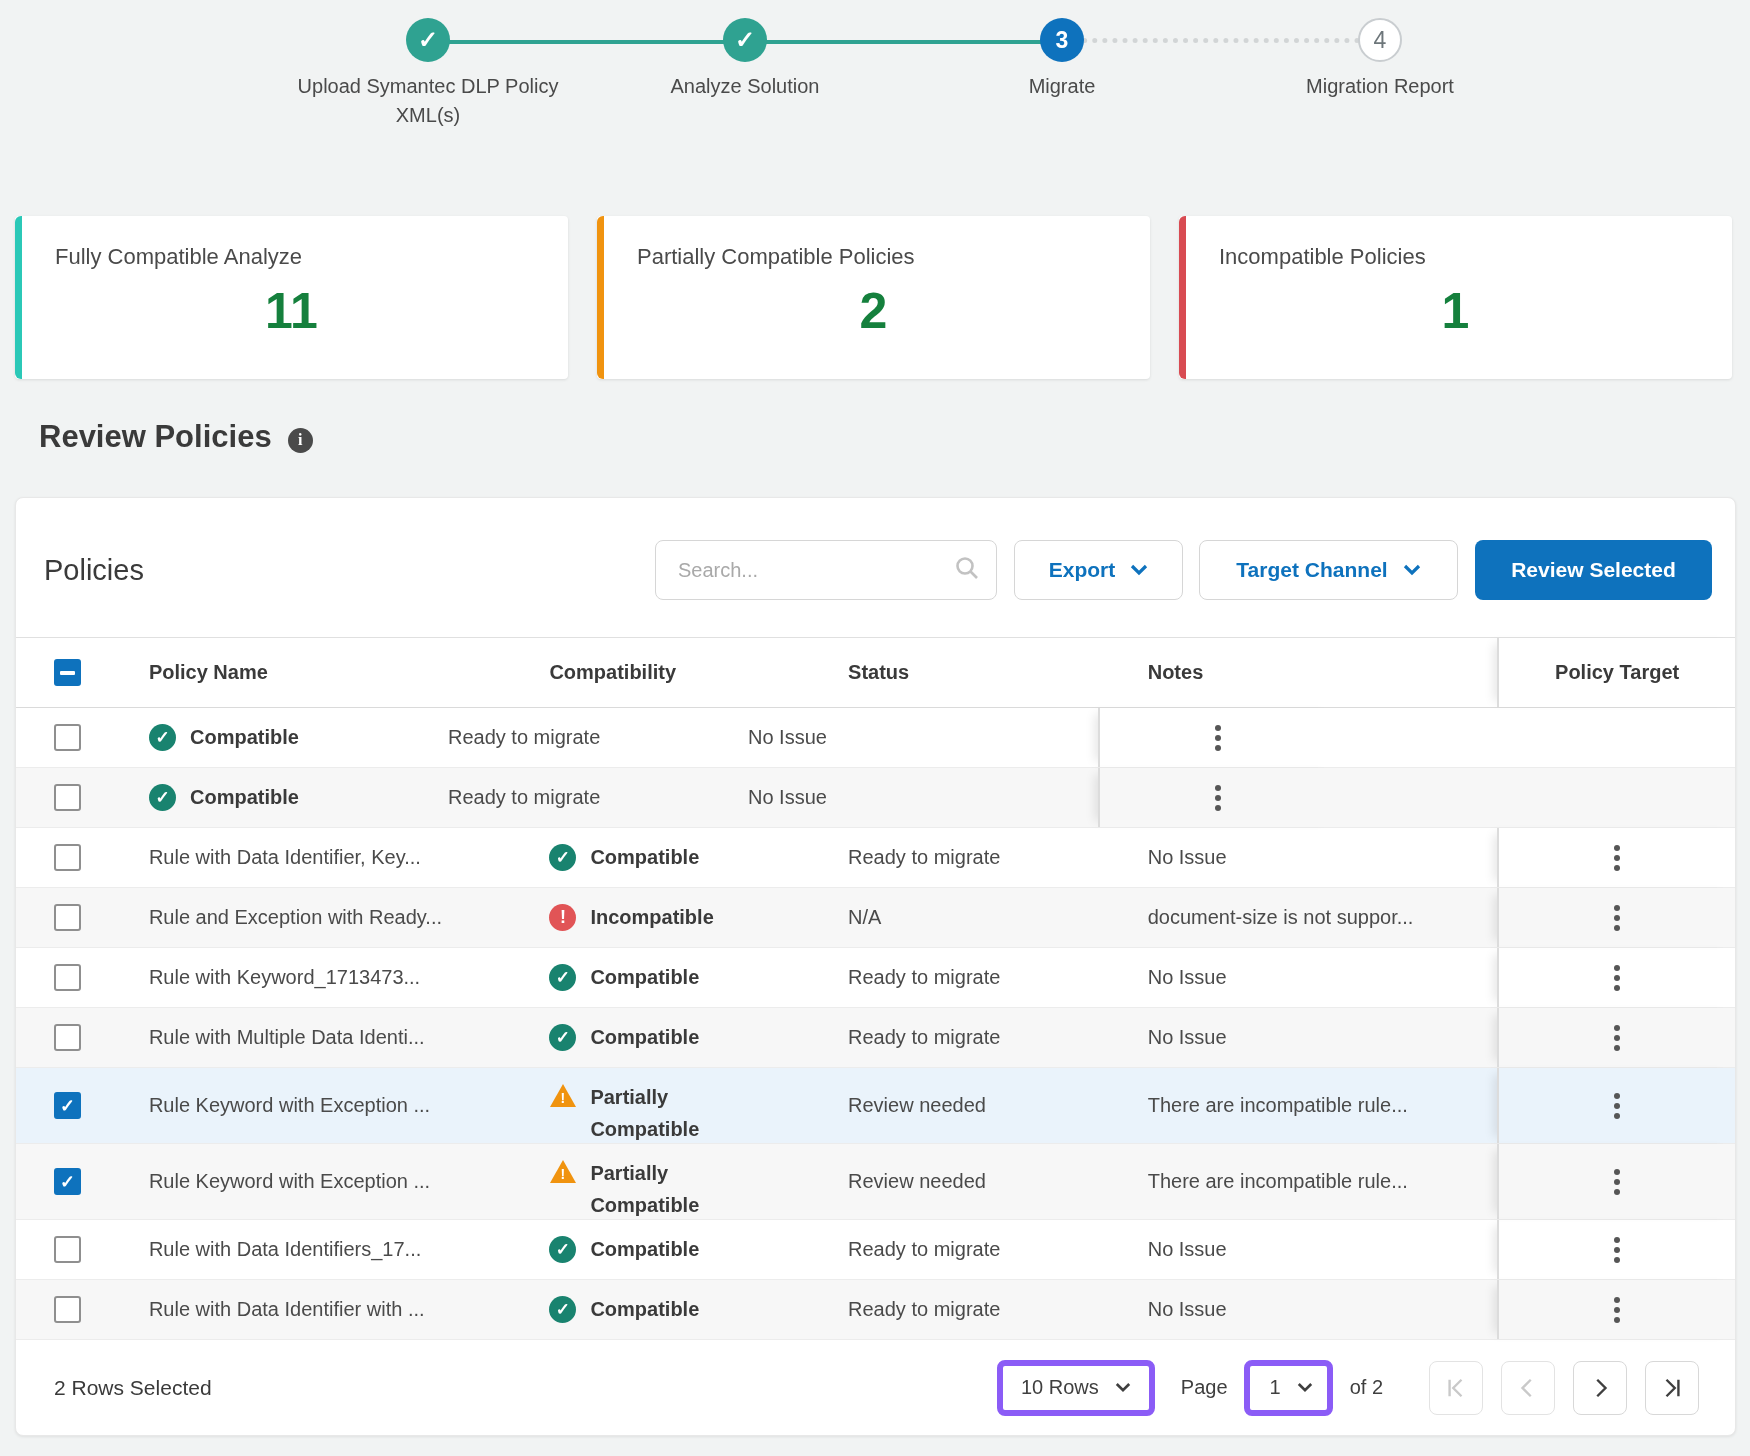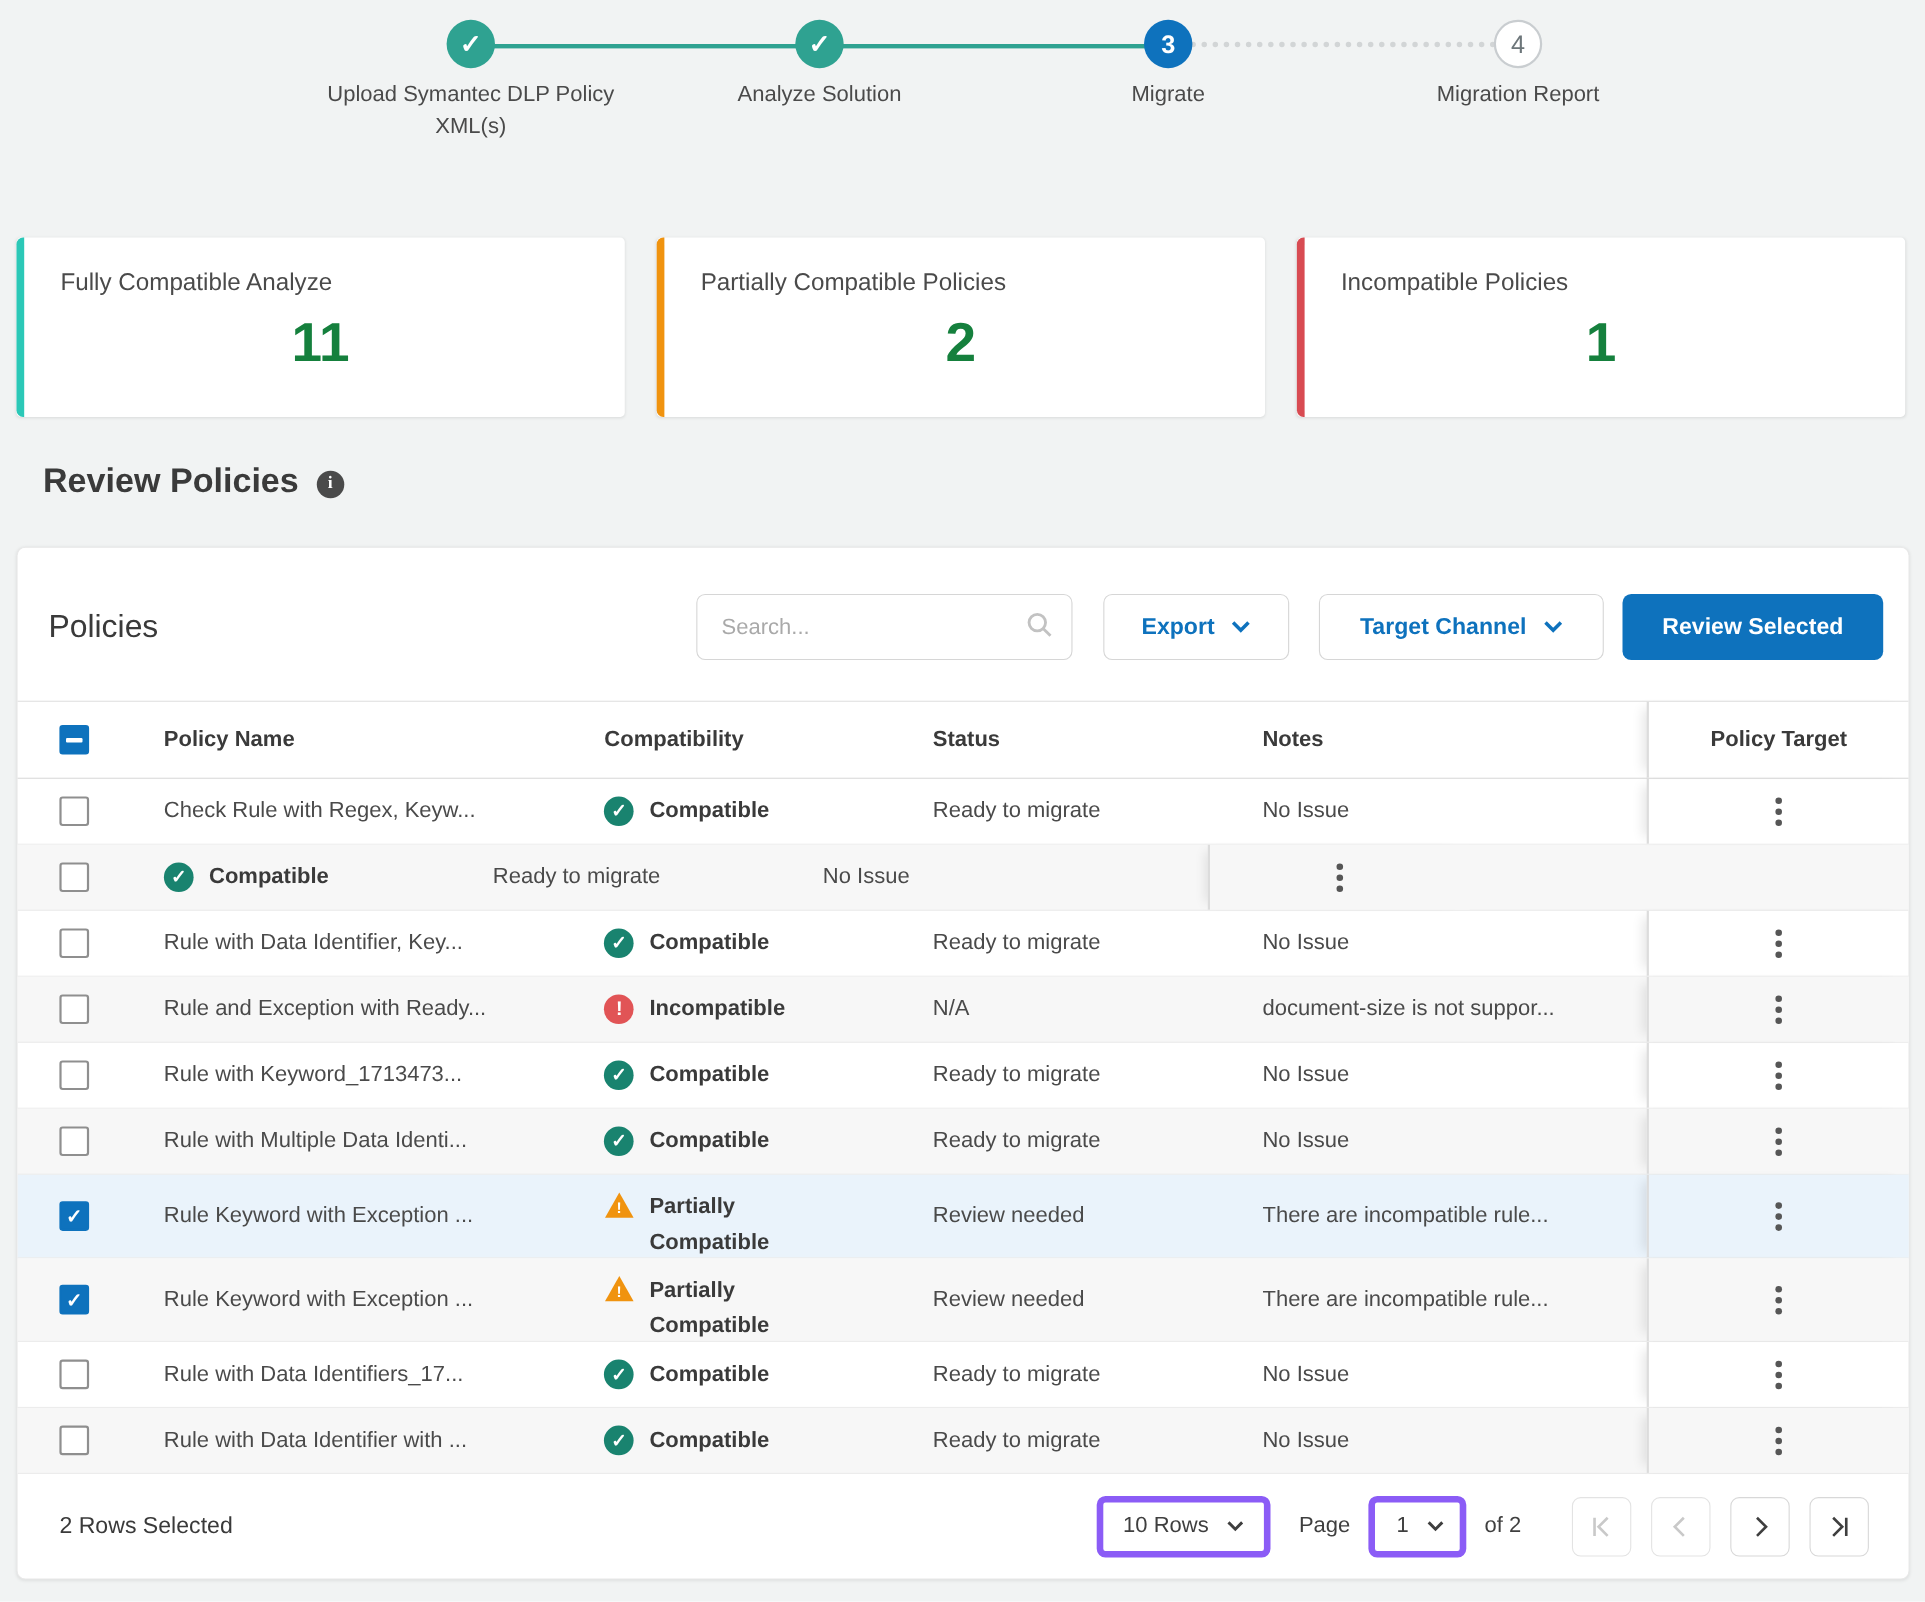--- a/index.html
+++ b/index.html
@@ -72,21 +72,20 @@
     border:none; outline:none; flex:1; font-size:20px;
     font-family:"Liberation Sans", sans-serif; color:#4a4a4a; min-width:0;
   }
   .search-box input::placeholder { color:#a9a9a9; }
 
   .btn-outline {
     height:60px; border:1px solid #d6d6d6; border-radius:8px; background:#fff;
     color:#0e72bd; font-size:21px; font-weight:600;
     display:flex; align-items:center; justify-content:center; gap:15px;
     cursor:pointer;
-    margin-left:11px;
   }
   .btn-export { width:169px; margin-right:16px; }
   .btn-target { width:259px; margin-right:17px; }
   .btn-primary {
     width:237px; height:60px; border:none; border-radius:8px;
     background:#0e72bd; color:#fff; font-size:21px; font-weight:bold;
     display:flex; align-items:center; justify-content:center; cursor:pointer;
   }
 
   
@@ -262,21 +261,20 @@
       <div class="cell c2">Compatibility</div>
       <div class="cell c3">Status</div>
       <div class="cell c4">Notes</div>
       <div class="cell c5">Policy Target</div>
     </div>
 
     <div class="trow">
       <div class="cell c0">
           <span class="cb"></span>
         </div>
-      <div class="cell c1">Check Rule with Regex, Keyw...</div>
       <div class="cell c2">
           <span class="badge ok"></span>
           <span class="ctext">Compatible</span>
         </div>
       <div class="cell c3">Ready to migrate</div>
       <div class="cell c4">No Issue</div>
       <div class="cell c5">
           <span class="kebab-hit">
             <span class="kebab"></span>
           </span>

